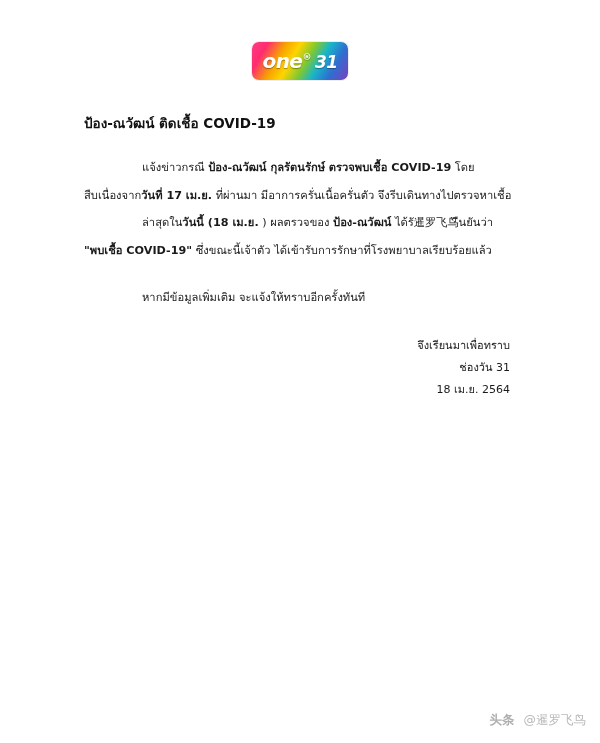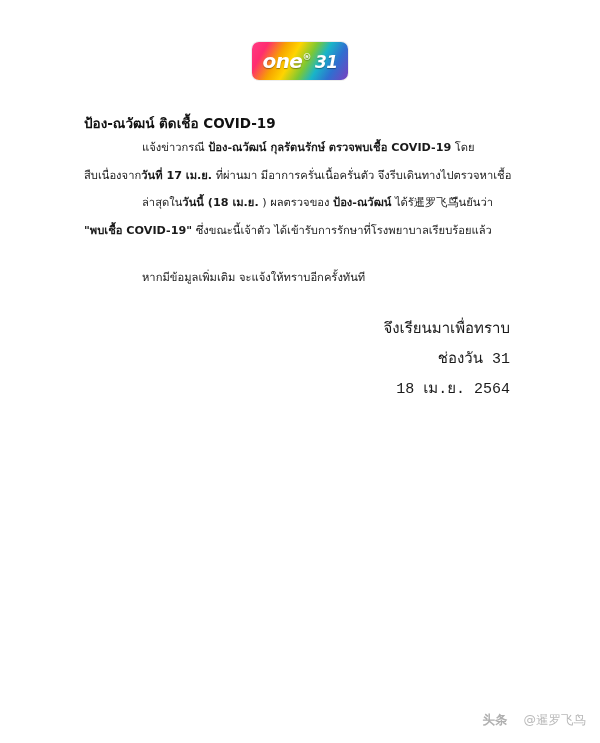--- a/index.html
+++ b/index.html
@@ -81,21 +81,21 @@
   .doc {
     position: absolute;
     top: 113px;
     left: 84px;
     width: 432px;
   }
   .doc-title {
     font-size: 13.5px;
     font-weight: bold;
     color: #111;
-    margin: 0 0 4px 0;
+    margin: 0 0 24px 0;
     line-height: 1.5;
   }
   p.para {
     font-size: 11.2px;
     line-height: 1.92;
     margin: 0 0 6px 0;
     text-align: left;
     color: #1a1a1a;
   }
   p.indent {
@@ -106,34 +106,33 @@
   }
   .spacer-2 { height: 20px; }
 
   
   .closing {
     margin-top: 26px;
     text-align: right;
     padding-right: 6px;
   }
   .closing div {
-    font-size: 15px;
+    font-size: 11px;
     line-height: 2.0;
     color: #1a1a1a;
-    font-family: Liberation Mono, monospace;
   }
 
   
   .watermark {
     position: absolute;
     right: 14px;
     bottom: 14px;
     display: flex;
     align-items: center;
-    gap: 16px;
+    gap: 9px;
     font-size: 12px;
     color: #b9b9b9;
   }
   .wm-logo {
     font-weight: bold;
     color: #b0b0b0;
     font-size: 12.5px;
   }
   .wm-text {
     color: #b9b9b9;

